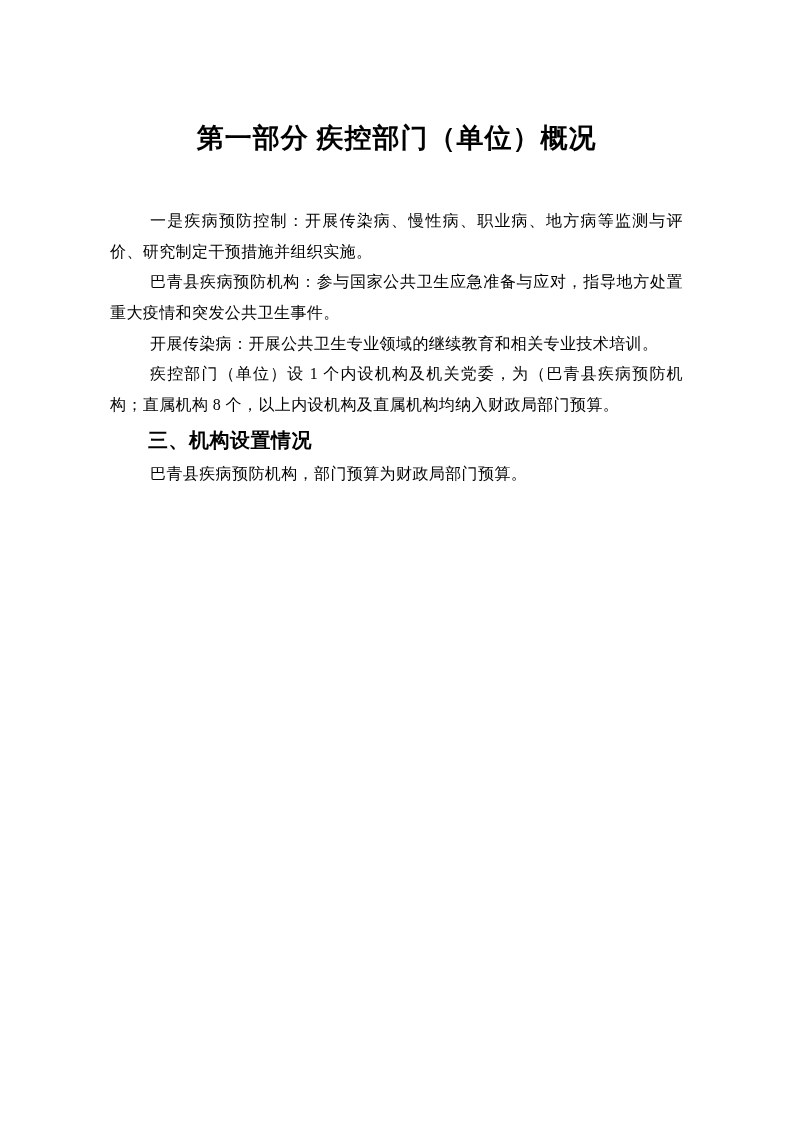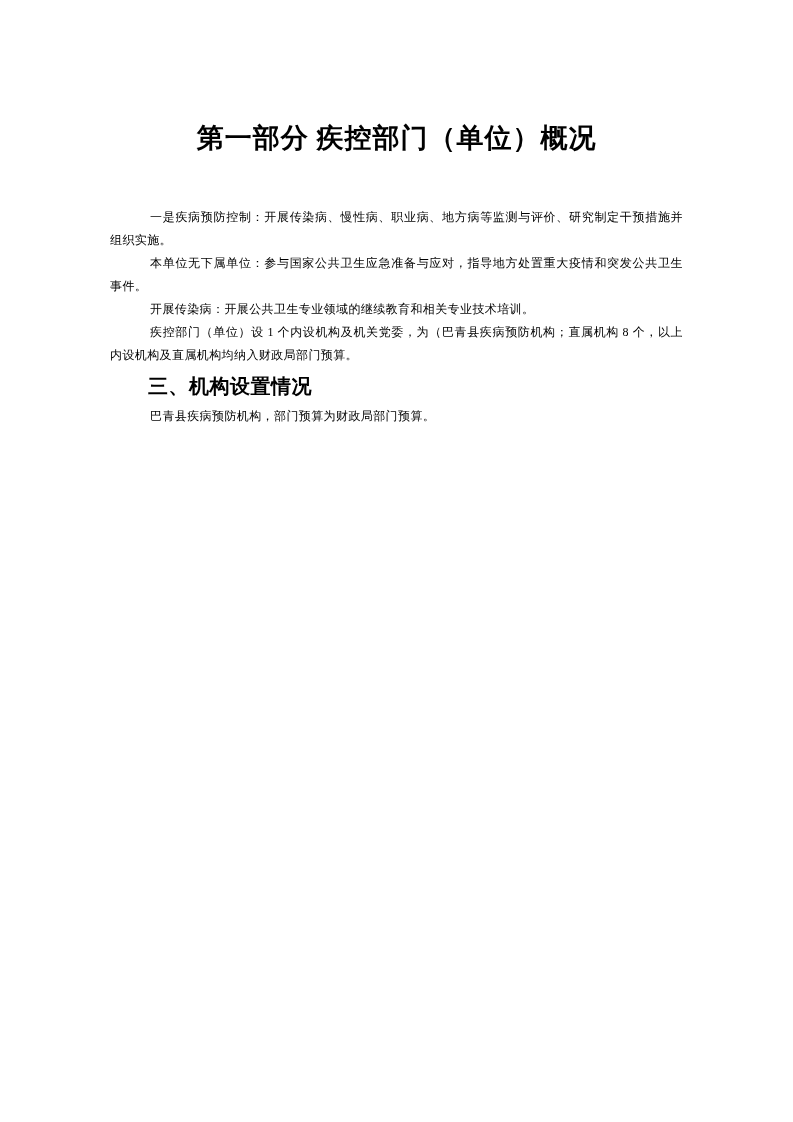--- a/index.html
+++ b/index.html
@@ -36,21 +36,21 @@
     font-family: "Liberation Sans", "DejaVu Sans", sans-serif;
     font-weight: bold;
     font-size: 20px;
     line-height: 1.9;
     margin: 0;
     text-indent: 38px;
     letter-spacing: 0.5px;
   }
   .para {
     font-family: "Liberation Serif", "DejaVu Serif", serif;
-    font-size: 12px;
+    font-size: 16px;
     line-height: 1.92;
     margin: 0;
     text-indent: 40px;
     text-align: justify;
     text-justify: inter-ideograph;
     letter-spacing: 0.4px;
   }
   .footer {
     position: absolute;
     left: 0;
@@ -64,21 +64,21 @@
 </style>
 </head>
 <body>
 
 <div class="page">
   <div class="content">
 
     <h1 class="doc-title">第一部分 疾控部门（单位）概况</h1>
 
     <p class="para">一是疾病预防控制：开展传染病、慢性病、职业病、地方病等监测与评价、研究制定干预措施并组织实施。</p>
-    <p class="para">本单位无下属单位：参与国家公共卫生应急准备与应对，指导地方处置重大疫情和突发公共卫生事件。</p>
+    <p class="para">巴青县疾病预防机构：参与国家公共卫生应急准备与应对，指导地方处置重大疫情和突发公共卫生事件。</p>
     <p class="para">开展传染病：开展公共卫生专业领域的继续教育和相关专业技术培训。</p>
 
     <p class="para">疾控部门（单位）设 1 个内设机构及机关党委，为（巴青县疾病预防机构；直属机构 8 个，以上内设机构及直属机构均纳入财政局部门预算。</p>
 
     <h2 class="section-heading">三、机构设置情况</h2>
     <p class="para">巴青县疾病预防机构，部门预算为财政局部门预算。</p>
 
   </div>
 
   <div class="footer">- 2 -</div>

